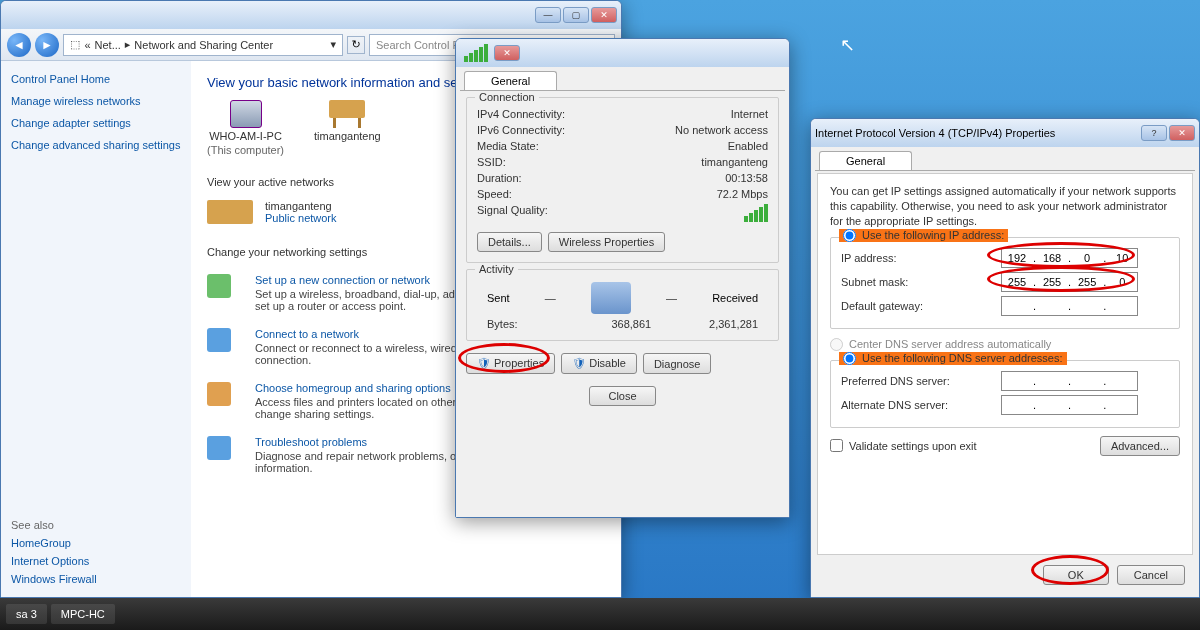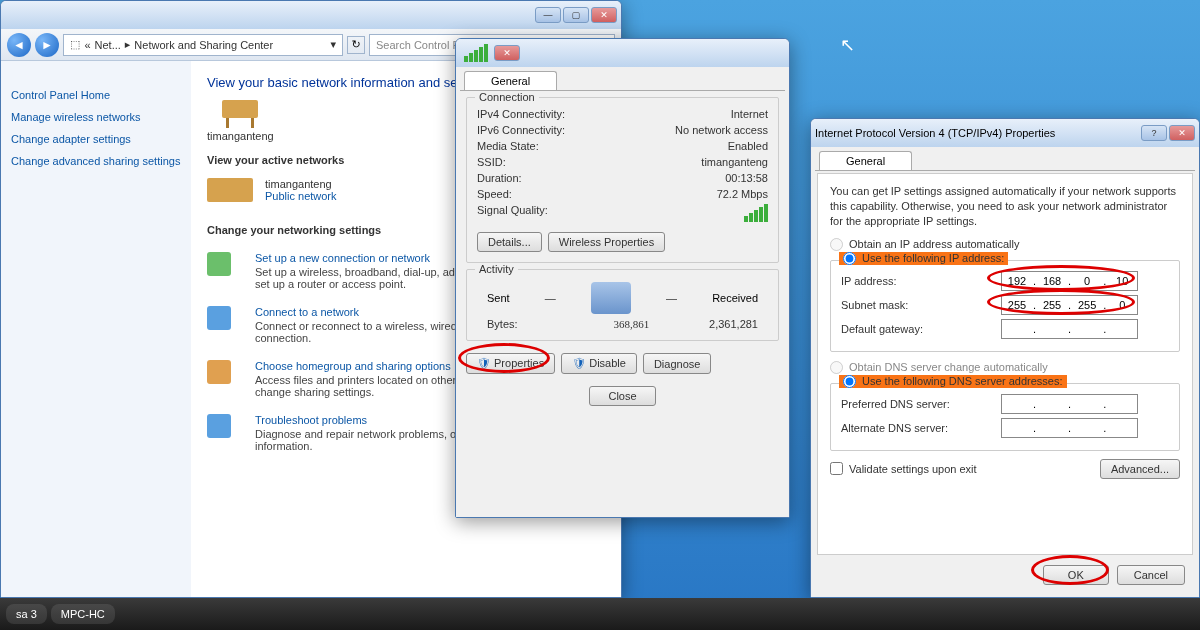--- a/index.html
+++ b/index.html
@@ -1,53 +1,53 @@
 <!DOCTYPE html>
 <html><head>
 <meta charset="utf-8">
 <style>
 * { box-sizing: border-box; margin: 0; padding: 0; font-family: "Segoe UI", Tahoma, sans-serif; font-size: 11px; }
 body { width: 1200px; height: 630px; background: linear-gradient(to bottom, #4ba3e0 0%, #2876c4 100%); position: relative; overflow: hidden; }
 
 
 .taskbar { position: absolute; bottom: 0; left: 0; right: 0; height: 32px; background: linear-gradient(to bottom, #3a3a3a, #1a1a1a); display: flex; align-items: center; padding: 0 6px; gap: 4px; }
-.taskbar-item { background: rgba(255,255,255,0.1); color: #fff; padding: 4px 10px; border-radius: 8px; }
+.taskbar-item { background: rgba(255,255,255,0.1); color: #fff; padding: 4px 10px; border-radius: 2px; }
 
 
 .cursor { position: absolute; top: 34px; left: 840px; color: #fff; font-size: 18px; pointer-events: none; }
 
 
 .window { position: absolute; background: #f0f0f0; border: 1px solid #4a78b0; border-radius: 6px 6px 2px 2px; box-shadow: 0 4px 20px rgba(0,0,0,0.4); display: flex; flex-direction: column; }
 .titlebar { height: 28px; background: linear-gradient(to bottom, #e8f0fa, #bdd4ee); display: flex; align-items: center; padding: 0 4px; gap: 6px; border-radius: 5px 5px 0 0; }
 .titlebar-text { flex: 1; color: #000; }
 .win-controls { display: flex; gap: 2px; }
 .win-btn { width: 26px; height: 16px; background: linear-gradient(to bottom,#d6e4f5,#a8c3e6); border: 1px solid #7a9cc5; border-radius: 3px; display:flex;align-items:center;justify-content:center;font-size:9px;color:#333;}
 .win-btn.close { background: linear-gradient(to bottom,#e79a9a,#d06060); color:#fff;}
 
 
 .cp { top: 0; left: 0; width: 622px; height: 598px; }
 .cp .nav { height: 32px; background: linear-gradient(to bottom,#f4f6f9,#dfe7f1); display:flex;align-items:center;padding:0 6px;gap:4px; border-bottom:1px solid #b8c8dc;}
 .nav-btn { width:24px;height:24px;border-radius:50%;background:radial-gradient(circle at 30% 30%,#78b6f8,#1d68c6);display:flex;align-items:center;justify-content:center;color:#fff;font-size:12px;}
 .breadcrumb { flex:0 0 auto; background:#fff;border:1px solid #a0b4cd;height:22px;display:flex;align-items:center;padding:0 6px;gap:4px; width:280px;}
 .breadcrumb span{color:#333;}
 .search-box { flex:1; background:#fff;border:1px solid #a0b4cd;height:22px;padding:0 6px;color:#888;display:flex;align-items:center;}
 .cp-body { flex:1; display:flex; background:#fff;}
-.cp-sidebar { width:190px; background:#f1f5fb; padding:28px 10px; display:flex;flex-direction:column;gap:10px;}
+.cp-sidebar { width:190px; background:#f1f5fb; padding:12px 10px; display:flex;flex-direction:column;gap:10px;}
 .cp-sidebar a { color:#0c57a6; text-decoration:none; cursor:pointer;}
 .cp-sidebar .hdr { color:#0c57a6; font-weight:normal; }
 .cp-sidebar .seealso { margin-top:auto; }
 .cp-main { flex:1; padding:14px 16px; overflow:hidden; position:relative;}
 .cp-main h2 { color:#003399; font-size:13px; font-weight:normal; margin-bottom:10px;}
 .map-row { display:flex; gap:30px; align-items:flex-start; margin-bottom:8px;}
 .map-node { display:flex;flex-direction:column;align-items:center;gap:2px;color:#333;}
 .map-node .pcicon{width:32px;height:28px;background:linear-gradient(#d0d8e4,#8a9bb4);border:1px solid #708;border-radius:3px;}
 .map-node .bench{width:36px;height:18px;background:#d6a24e;border-radius:2px;position:relative;}
 .map-node .bench::before,.map-node .bench::after{content:"";position:absolute;width:3px;height:10px;background:#a87830;bottom:-10px;}
 .map-node .bench::before{left:4px}.map-node .bench::after{right:4px}
-.cp-main .subtitle{color:#333;margin:12px 0 6px;font-weight:bold;}
+.cp-main .subtitle{color:#333;margin:20px 0 6px;}
 .active-net { display:flex; gap:12px; align-items:flex-start; padding:6px 0; }
 .active-net .bench{width:46px;height:24px;background:#d6a24e;border-radius:2px;}
 .active-net .netname{color:#333;font-weight:normal;}
 .active-net .nettype{color:#666;}
 .active-right { margin-left:auto; display:flex;flex-direction:column;gap:2px;}
 .netsettings { margin-top:16px; display:flex;flex-direction:column;gap:16px;}
 .netitem { display:flex; gap:24px; align-items:flex-start;}
 .netitem .ic { width:24px;height:24px; background:#6bbf6b; border-radius:3px;flex-shrink:0;}
 .netitem .ic.blue{background:#5aa0e0;}
 .netitem .ic.orange{background:#e0a050;}
@@ -119,24 +119,35 @@
     <div class="search-box">
         <span>Search Control Panel</span>
       </div>
   </div>
   <div class="cp-body">
     <div class="cp-sidebar">
       <a class="hdr">Control Panel Home</a>
       <a>Manage wireless networks</a>
       <a>Change adapter settings</a>
       <a>Change advanced sharing settings</a>
+      <div class="seealso">
+        <div style="color:#666;margin-bottom:6px;">See also</div>
+        <a style="display:block;margin-bottom:6px;">HomeGroup</a>
+        <a style="display:block;margin-bottom:6px;">Internet Options</a>
+        <a style="display:block;">Windows Firewall</a>
+      </div>
     </div>
     <div class="cp-main">
       <h2>View your basic network information and set up connections</h2>
       <div class="map-row">
+        <div class="map-node">
+          <div class="pcicon"></div>
+          <span>WHO-AM-I-PC</span>
+          <span style="color:#666">(This computer)</span>
+        </div>
         <div class="map-node">
           <div class="bench"></div>
           <span style="margin-top:10px;">timanganteng</span>
         </div>
       </div>
       <div class="subtitle">View your active networks</div>
       <div class="active-net">
         <div class="bench"></div>
         <div>
           <div class="netname">timanganteng</div>
@@ -245,21 +256,21 @@
         <div class="legend">Activity</div>
         <div class="activity">
           <span>Sent</span>
           <span style="color:#333">—</span>
           <div class="actmid"></div>
           <span style="color:#333">—</span>
           <span>Received</span>
         </div>
         <div class="kvrow" style="padding:0 10px;">
             <span>Bytes:</span>
-            <span style="margin-left:36px;font-family:Liberation Serif, serif;">368,861</span>
+            <span style="margin-left:36px;">368,861</span>
             <span>2,361,281</span>
           </div>
       </div>
       <div class="btnrow2" style="position:relative;">
         <button class="wbtn"><span style="color:#1261b9;">🛡</span> <span>Properties</span></button>
         <button class="wbtn"><span style="color:#1261b9;">🛡</span> <span>Disable</span></button>
         <button class="wbtn">Diagnose</button>
         <div class="ring" style="left:-2px;top:-4px;width:92px;height:30px;"></div>
       </div>
       <div class="closerow">
@@ -276,24 +287,20 @@
       <div class="win-btn">?</div>
       <div class="win-btn close">✕</div>
     </div>
   </div>
   <div class="body">
     <div class="tabset" style="background:#f0f0f0;">
         <div class="tab">General</div>
       </div>
     <div class="inner" style="position:relative;">
       <div class="desc">You can get IP settings assigned automatically if your network supports this capability. Otherwise, you need to ask your network administrator for the appropriate IP settings.</div>
-      <div class="rad">
-          <input type="radio" disabled="" style="">
-          <span>Obtain an IP address automatically</span>
-        </div>
       <div class="fs">
         <div class="legend rad" style="top:-9px;">
             <input type="radio" checked="" style="">
             <span>Use the following IP address:</span>
           </div>
         <div class="iprow" style="position:relative;">
           <label>IP address:</label>
           <div class="ipbox">
               <input class="oct" value="192" style="">
               <span class="dot">.</span>
@@ -326,21 +333,21 @@
               <input class="oct" style="">
               <span class="dot">.</span>
               <input class="oct" style="">
               <span class="dot">.</span>
               <input class="oct" style="">
             </div>
         </div>
       </div>
       <div class="rad" style="color:#888;">
           <input type="radio" disabled="" style="">
-          <span>Obtain DNS server change automatically</span>
+          <span>Center DNS server address automatically</span>
         </div>
       <div class="fs">
         <div class="legend rad" style="top:-9px;">
             <input type="radio" checked="" style="">
             <span>Use the following DNS server addresses:</span>
           </div>
         <div class="iprow">
             <label>Preferred DNS server:</label>
             <div class="ipbox">
               <input class="oct" style="">

